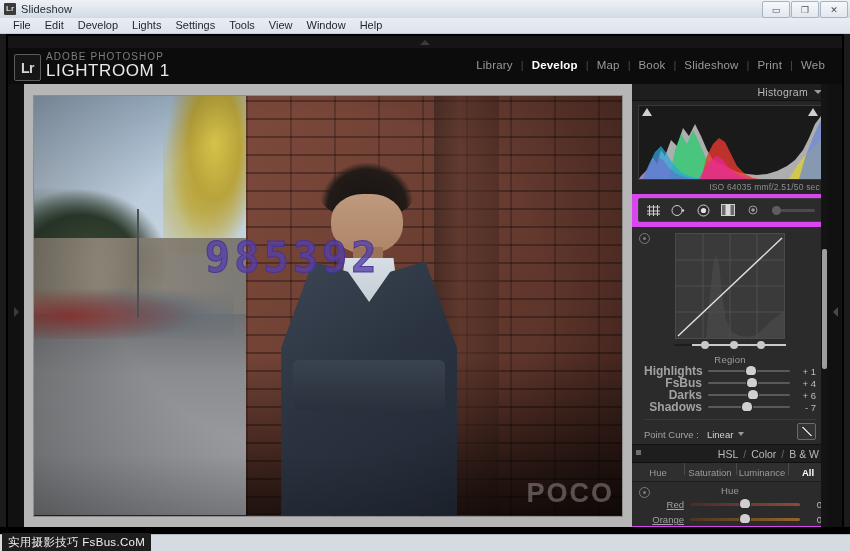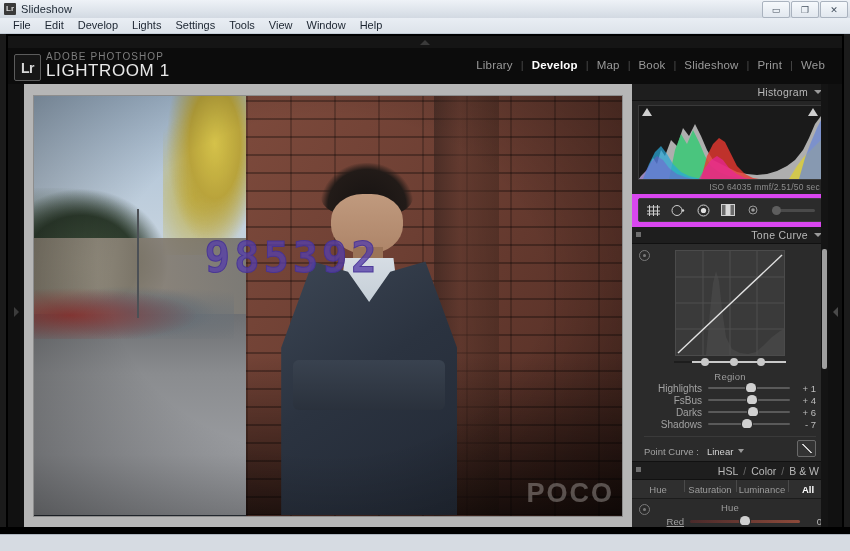--- a/index.html
+++ b/index.html
@@ -286,21 +286,21 @@
     width:112px;margin:2px auto 0 auto;height:8px;position:relative;
   }
   .tc-split .bar{position:absolute;left:0;top:3px;width:100%;height:2px;background:#c9c9c9;}
   .tc-split .bar.dark{width:16%;background:#1d1d1d;}
   .tc-split .h{position:absolute;top:0;width:8px;height:8px;border-radius:50%;background:#c9c9c9;}
 
   .region-title{
     text-align:center;font-size:9.5px;color:#9c9c9c;margin-top:5px;letter-spacing:.2px;
   }
   .srow{display:flex;align-items:center;height:12px;margin:0 6px;}
-  .srow .lbl{width:58px;text-align:right;font-size:10px;color:#a2a2a2;padding-right:6px;}
+  .srow .lbl{width:58px;text-align:right;font-size:12px;color:#a2a2a2;padding-right:6px;font-weight:bold;}
   .srow .track{
     flex:1;height:2px;background:#5a5a5a;position:relative;border-radius:1px;
   }
   .srow .knob{
     position:absolute;top:-4px;width:10px;height:9px;background:#d0d0d0;
     border-radius:50% 50% 40% 40%;transform:translateX(-5px);
     box-shadow:0 0 0 1px #2b2b2b;
   }
   .srow .val{width:26px;text-align:right;font-size:9.5px;color:#bdbdbd;}
 
@@ -578,25 +578,20 @@
             <svg width="10" height="10" viewBox="0 0 10 10">
                 <circle cx="5" cy="5" r="4" fill="none" stroke="#9a9a9a"></circle>
                 <circle cx="5" cy="5" r="1.8" fill="#9a9a9a"></circle>
               </svg>
           </div>
           <div class="slider-mini">
               <div class="knob"></div>
             </div>
         </div>
 
-        <div class="panel-head">
-          <span class="dot"></span>
-          <span class="ttl">Tone Curve</span>
-          <i class="tri"></i>
-        </div>
         <div class="tc-body">
           <div class="tc-target"></div>
           <div class="tc-graph">
             <svg width="108" height="104" viewBox="0 0 108 104">
               <rect width="108" height="104" fill="#3a3a3a"></rect>
               <path d="M30,104 L34,60 L37,32 L40,20 L43,30 L46,58 L50,86 L56,98 L64,102 L72,103 L80,101 L88,94 L96,86 L104,80 L108,78 L108,104 Z" fill="#454545"></path>
               <g stroke="#4e4e4e" stroke-width="1">
                 <path d="M27,0 V104 M54,0 V104 M81,0 V104 M0,26 H108 M0,52 H108 M0,78 H108"></path>
               </g>
               <path d="M2,102 L106,4" stroke="#e2e2e2" stroke-width="1.4" fill="none"></path>
@@ -708,13 +703,14 @@
       </div>
       <div class="tb-buttons">
         <div class="b">Previous</div>
         <div class="b">Reset</div>
       </div>
     </div>
   </div>
 
   <div class="status-dark"></div>
   <div class="statusbar"></div>
+  <div class="status-text">实用摄影技巧 FsBus.CoM</div>
 </div>
 
 </body></html>

